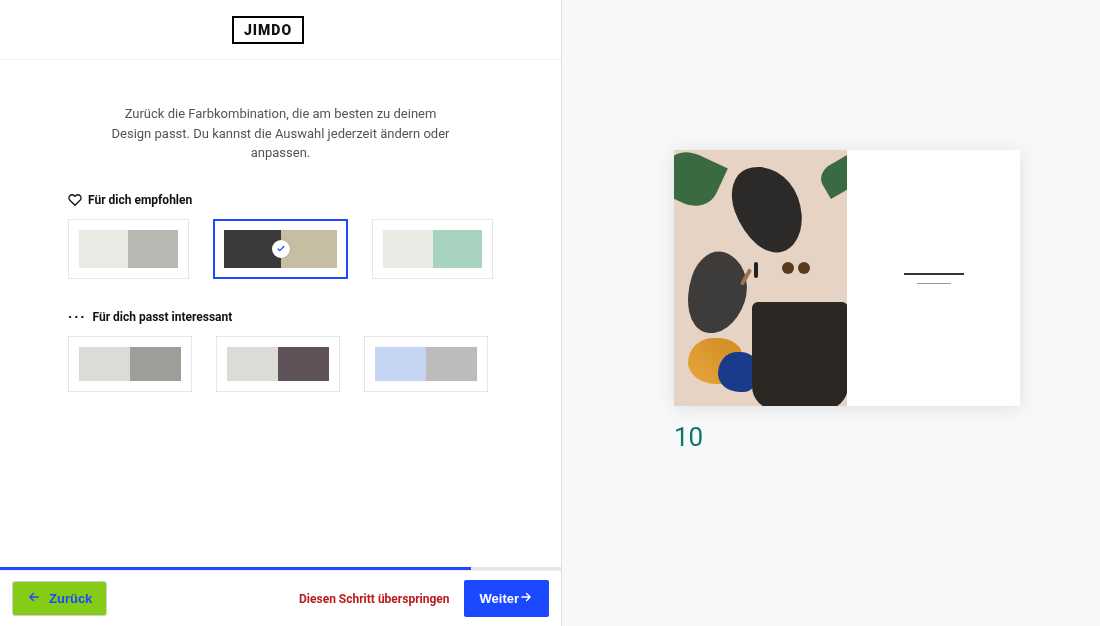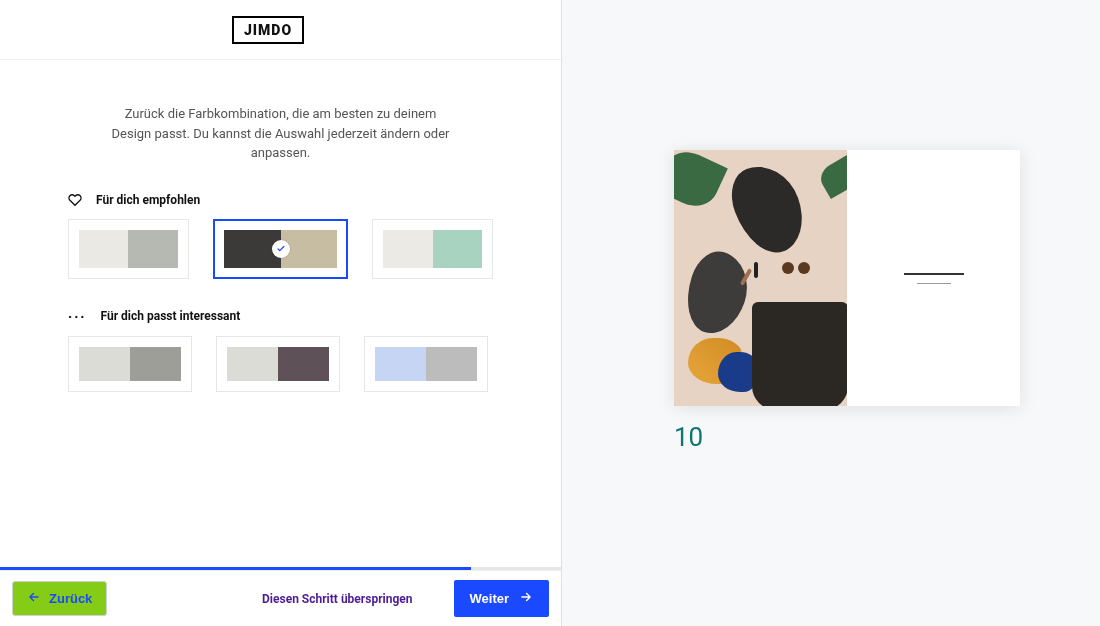--- a/index.html
+++ b/index.html
@@ -52,25 +52,24 @@
       color: #555;
       margin-top: 14px;
       line-height: 1.5;
       padding: 0 40px;
     }
     .section {
       margin-top: 30px;
     }
     .section-title {
       display: flex;
-      align-items: center;
+      align-items: flex-end;
       font-size: 12px;
       font-weight: 700;
       margin-bottom: 12px;
-      gap: 8px;
     }
     .section-title .icon {
       margin-right: 6px;
       font-size: 13px;
       display: inline-flex;
       align-items: center;
     }
     .palette-row {
       display: flex;
       gap: 24px;
@@ -140,39 +139,38 @@
       font-size: 13px;
       padding: 8px 14px;
       border-radius: 3px;
       display: flex;
       align-items: center;
       gap: 8px;
       cursor: pointer;
     }
     .spacer { flex: 1; }
     .skip-link {
-      color: #4c1d95;
+      color: #b91c1c;
       font-size: 12px;
       font-weight: 700;
       margin-right: 14px;
       cursor: pointer;
     }
     .next-btn {
       background: #1a49ff;
       color: #fff;
       border: none;
       font-weight: 700;
       font-size: 13px;
       padding: 10px 16px;
       border-radius: 2px;
       display: flex;
       align-items: center;
-      gap: 10px;
+      gap: 0;
       cursor: pointer;
-      margin-left: 27px;
     }
 
     .right-panel {
       width: 538px;
       height: 626px;
       background: #f7f8fa;
       position: relative;
     }
     .preview-card {
       position: absolute;

